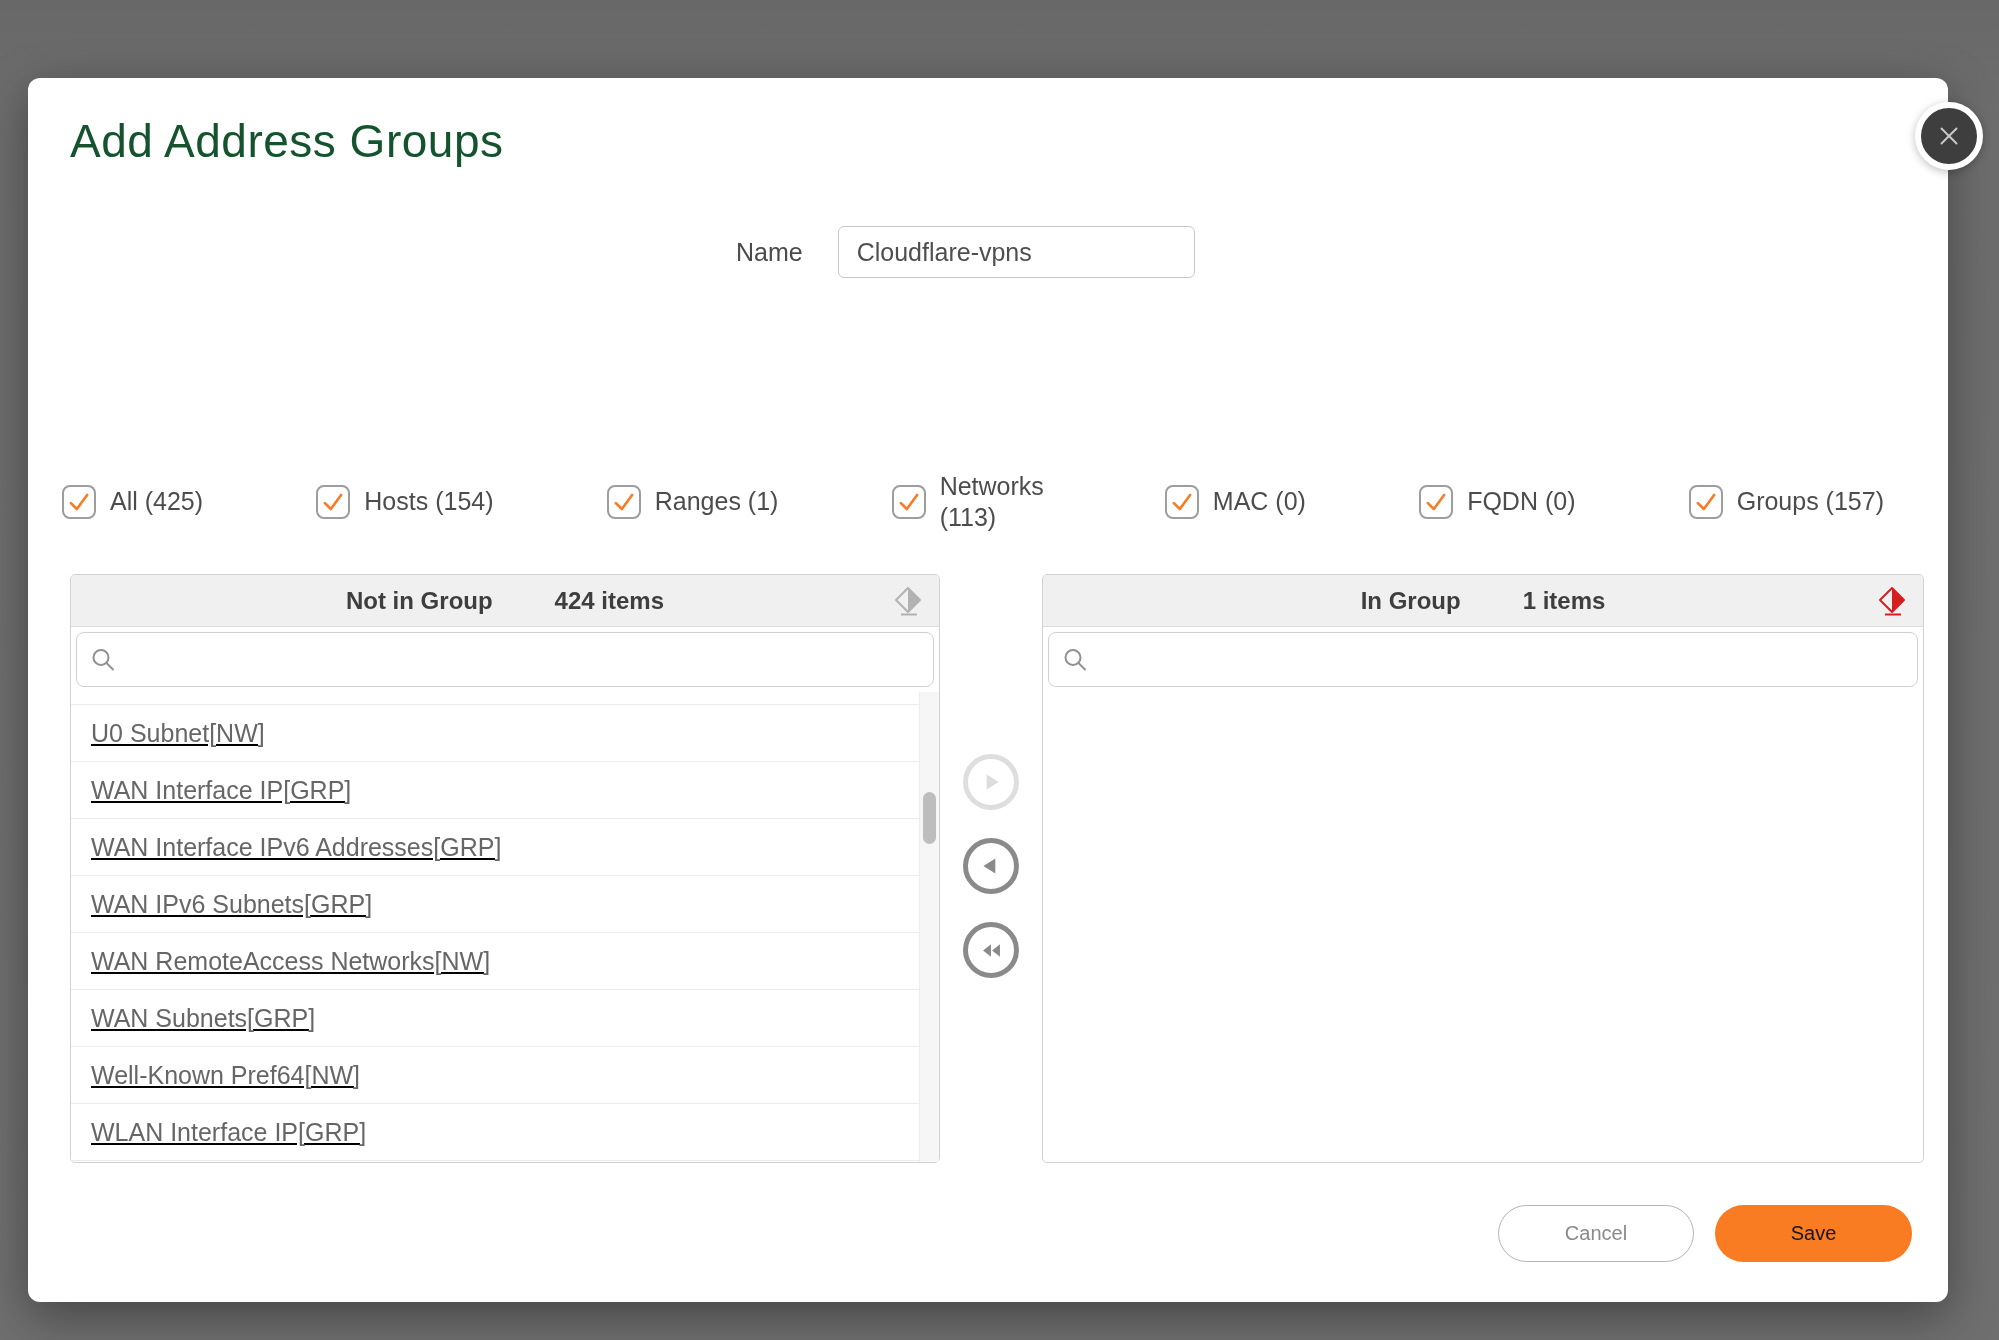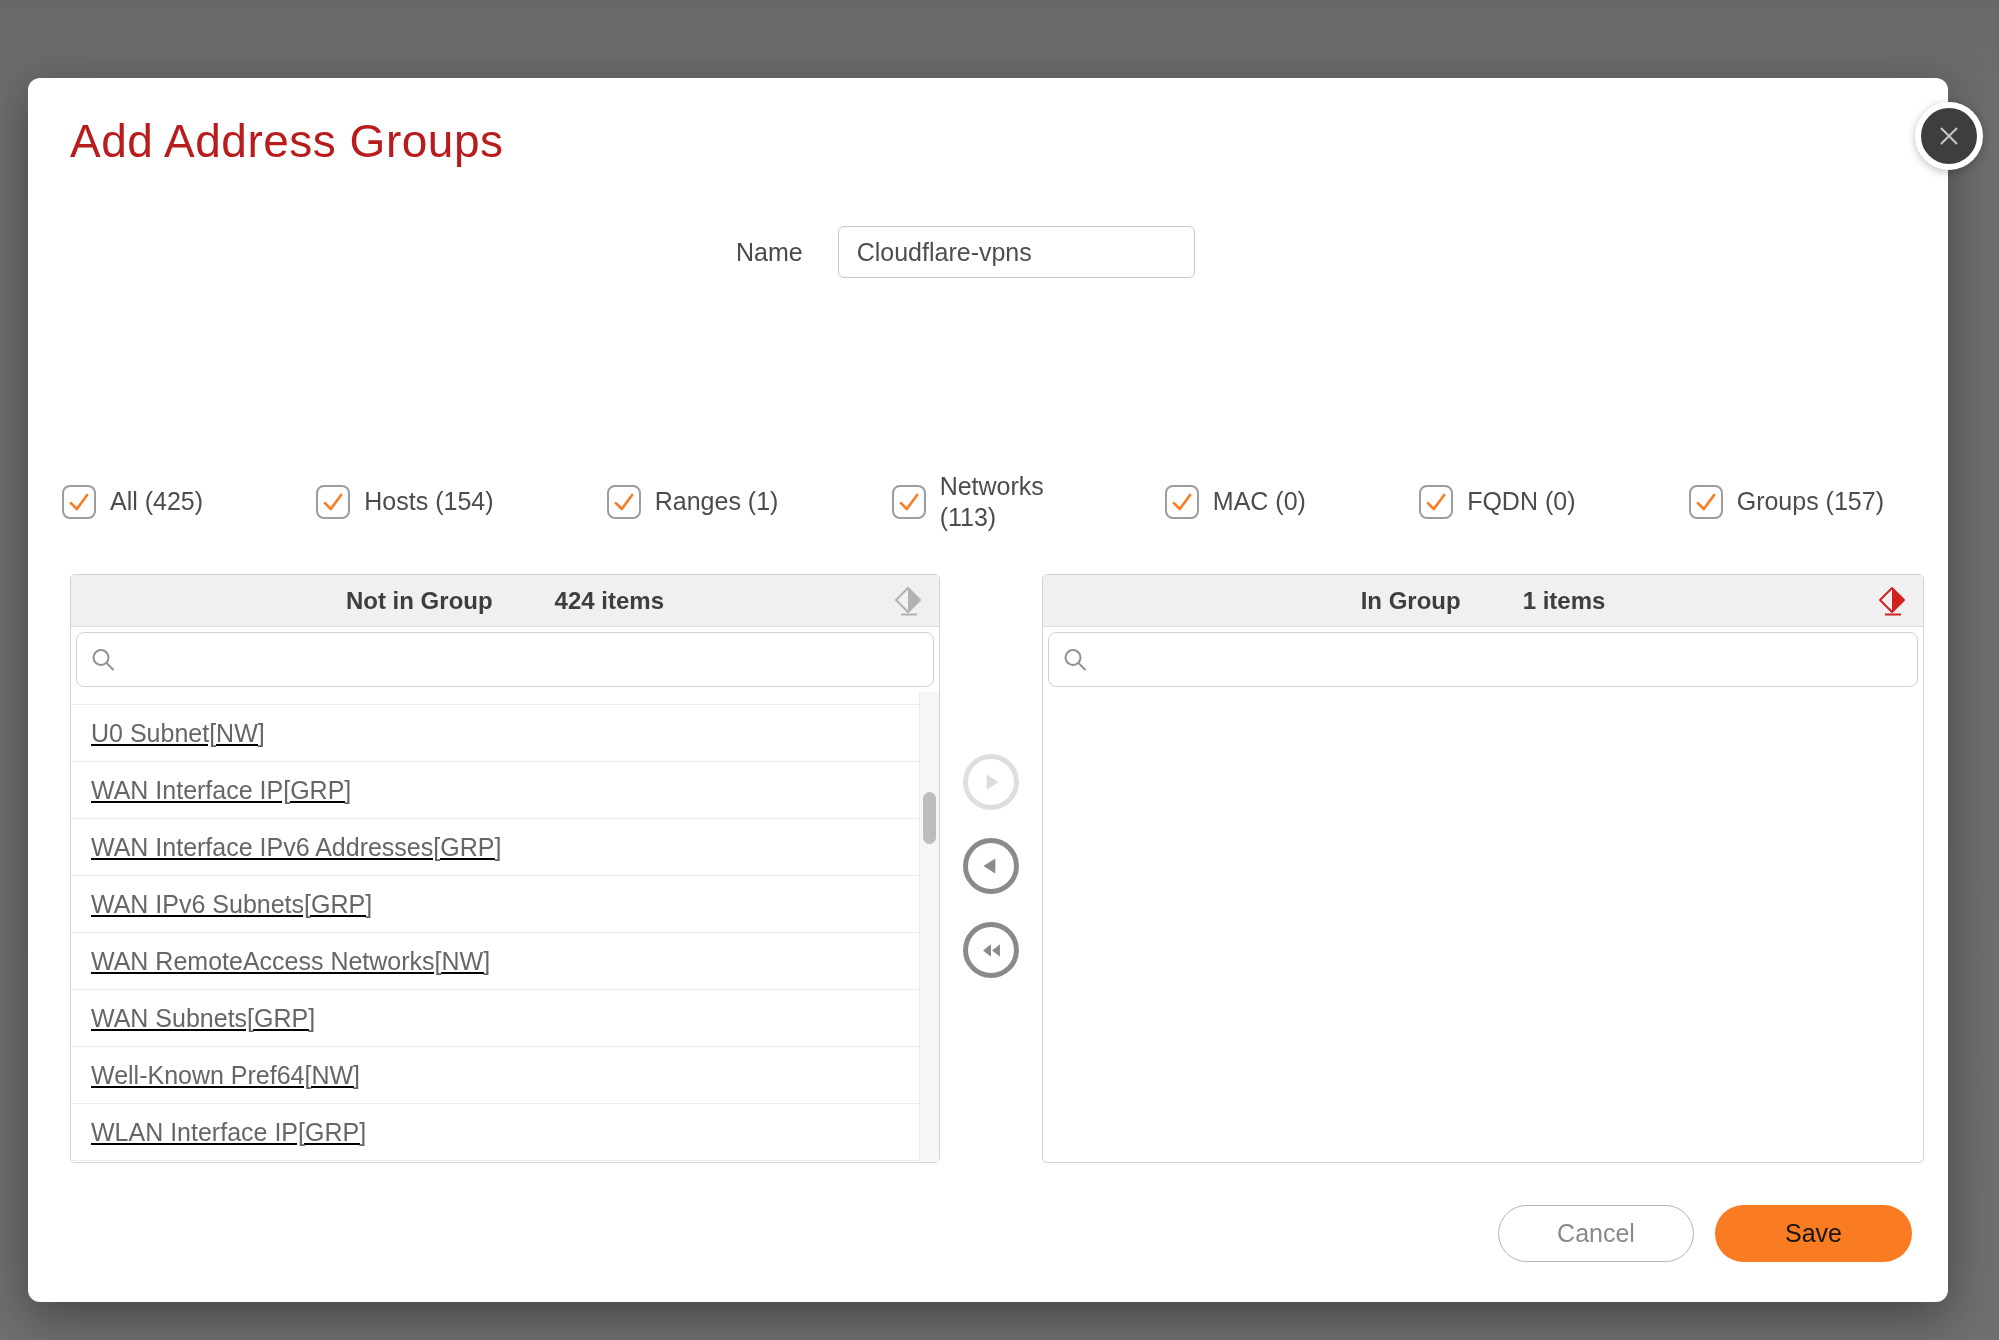--- a/index.html
+++ b/index.html
@@ -13,21 +13,21 @@
     background:linear-gradient(180deg,#686868 0%,#6d6d6d 8%,#6f6f6f 100%);
     position:relative;
   }
   .modal{
     position:absolute;left:28px;top:78px;width:1920px;height:1224px;
     background:#fff;border-radius:12px;
     box-shadow:0 14px 48px rgba(0,0,0,.38);
   }
   .modal-title{
     position:absolute;left:42px;top:36px;
-    font-size:46px;color:#b91c1c;font-weight:400;letter-spacing:.5px;
+    font-size:46px;color:#14532d;font-weight:400;letter-spacing:.5px;
   }
   .close-btn{
     position:absolute;left:1887px;top:24px;width:68px;height:68px;
     border-radius:50%;background:#3e3e3e;border:6px solid #ffffff;
     display:flex;align-items:center;justify-content:center;cursor:pointer;
     box-shadow:0 2px 8px rgba(0,0,0,.25);
   }
   .name-row{position:absolute;left:708px;top:148px;display:flex;align-items:center;gap:35px;}
   .name-label{font-size:25px;font-weight:400;color:#4a4a4a;}
   .name-input{
@@ -106,21 +106,21 @@
     border:5px solid;display:flex;align-items:center;justify-content:center;cursor:pointer;
   }
   .transfer-btn.t1{top:180px;}
   .transfer-btn.t2{top:264px;}
   .transfer-btn.t3{top:348px;}
   .transfer-btn.disabled{border-color:#dedede;color:#dcdcdc;cursor:default;}
   .transfer-btn.enabled{border-color:#8a8a8a;color:#8a8a8a;}
 
   .footer-btn{
     position:absolute;top:1127px;height:57px;border-radius:29px;
-    font-size:25px;display:flex;align-items:center;justify-content:center;cursor:pointer;
+    font-size:20px;display:flex;align-items:center;justify-content:center;cursor:pointer;
   }
   .cancel-btn{right:254px;width:196px;background:#fff;border:1px solid #b5b5b5;color:#8a8a8a;}
   .save-btn{right:36px;width:197px;background:var(--accent);border:none;color:#161616;}
 </style>
 </head>
 <body>
 
 <div class="modal">
 
   <div class="modal-title">Add Address Groups</div>

